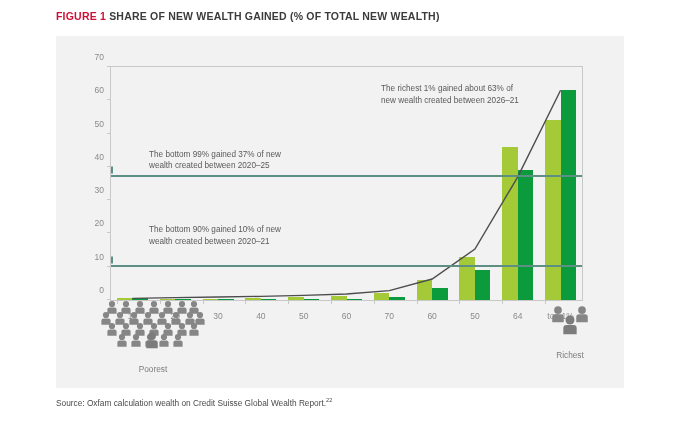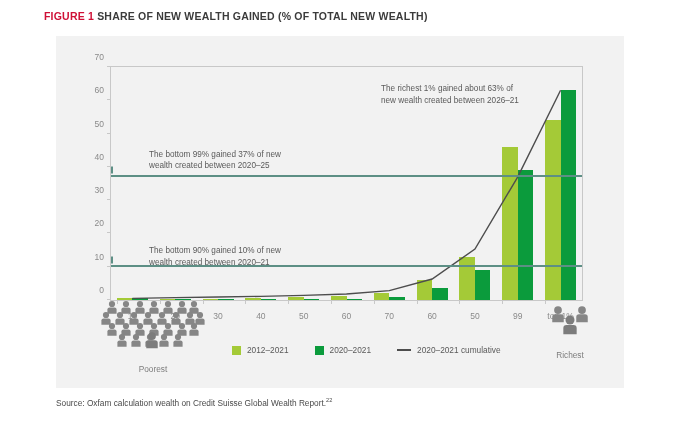--- a/index.html
+++ b/index.html
@@ -8,21 +8,21 @@
     background:#ffffff;
     font-family:"Liberation Sans", sans-serif;
     overflow:hidden;
   }
   #page{
     position:relative;width:680px;height:429px;
     background:#ffffff;
     box-sizing:border-box;
   }
   .figure-title{
-    position:absolute;left:44px;top:10px;
+    position:absolute;left:56px;top:10px;
     font-size:10.5px;font-weight:bold;letter-spacing:.2px;
     color:#3b3b3b;white-space:nowrap;
   }
   .figure-title .fig-num{color:#cf1036;}
 
   .chart-panel{
     position:absolute;left:56px;top:36px;
     width:568px;height:352px;
     background:#f2f2f2;
   }
@@ -161,56 +161,42 @@
           <div class="bar light" style="left: 305.636px; width: 15.5px; height: 19.9714px;"></div>
           <div class="bar dark" style="left: 321.136px; width: 15.5px; height: 11.65px;"></div>
           <div class="xtick-label" style="left: 321.136px;">60</div>
           <div class="xtick-mark" style="left: 305.636px;"></div>
           <div class="bar light" style="left: 348.455px; width: 15.5px; height: 43.2714px;"></div>
           <div class="bar dark" style="left: 363.955px; width: 15.5px; height: 29.9571px;"></div>
           <div class="xtick-label" style="left: 363.955px;">50</div>
           <div class="xtick-mark" style="left: 348.455px;"></div>
           <div class="bar light" style="left: 391.273px; width: 15.5px; height: 153.114px;"></div>
           <div class="bar dark" style="left: 406.773px; width: 15.5px; height: 129.814px;"></div>
-          <div class="xtick-label" style="left: 406.773px;">99</div>
+          <div class="xtick-label" style="left: 406.773px;">64</div>
           <div class="xtick-mark" style="left: 391.273px;"></div>
           <div class="bar light" style="left: 434.091px; width: 15.5px; height: 179.743px;"></div>
           <div class="bar dark" style="left: 449.591px; width: 15.5px; height: 209.7px;"></div>
           <div class="xtick-label" style="left: 449.591px;">top 1%</div>
           <div class="xtick-mark" style="left: 434.091px;"></div>
           <svg class="cum-line" viewBox="0 0 471 233" preserveAspectRatio="none" width="471" height="233">
             <polyline points="21.40909090909091,231.3357142857143 64.22727272727273,230.67 107.04545454545455,230.00428571428571 149.86363636363637,229.33857142857144 192.6818181818182,228.34 235.5,227.00857142857143 278.31818181818187,223.68 321.1363636363637,212.03 363.9545454545455,182.07285714285715 406.7727272727273,109.84285714285714 449.5909090909091,23.299999999999983" fill="none" stroke="#4d4d4d" stroke-width="1.4"></polyline>
           </svg>
           <div class="ann-line" style="left: 0px; width: 471px; bottom: 123.157px;"></div>
           <div class="ann-cap" style="left: 0px; bottom: 123.157px;"></div>
           <div class="ann-text" style="left: 38px; bottom: 128.157px;">The bottom 99% gained 37% of new
 wealth created between 2020–25</div>
           <div class="ann-line" style="left: 0px; width: 471px; bottom: 33.2857px;"></div>
           <div class="ann-cap" style="left: 0px; bottom: 33.2857px;"></div>
-          <div class="ann-text" style="left: 38px; bottom: 32px;">The bottom 90% gained 10% of new
+          <div class="ann-text" style="left: 38px; bottom: 53px;">The bottom 90% gained 10% of new
 wealth created between 2020–21</div>
           <div class="ann-text right" style="left: 270px; top: 16px;">The richest 1% gained about 63% of
 new wealth created between 2026–21</div>
         </div>
     </div>
 
-    <div class="legend" id="legend">
-        <div class="legend-item">
-          <span class="legend-swatch" style="background: rgb(164, 202, 55);"></span>
-          <span class="legend-label">2012–2021</span>
-        </div>
-        <div class="legend-item">
-          <span class="legend-swatch" style="background: rgb(11, 155, 60);"></span>
-          <span class="legend-label">2020–2021</span>
-        </div>
-        <div class="legend-item">
-          <span class="legend-line"></span>
-          <span class="legend-label">2020–2021 cumulative</span>
-        </div>
-      </div>
 
     <div class="people-group poorest">
       <svg viewBox="0 0 110 62" width="110" height="62" id="crowd-svg">
           <g>
             <circle cx="14" cy="10" r="3.1" fill="#868686"></circle>
             <path d="M9.4,19.8 L9.4,15.600000000000001 Q9.4,13.4 11.600000000000001,13.4 L16.400000000000002,13.4 Q18.6,13.4 18.6,15.600000000000001 L18.6,19.8 Z" fill="#868686"></path>
           </g>
           <g>
             <circle cx="28" cy="10" r="3.1" fill="#868686"></circle>
             <path d="M23.4,19.8 L23.4,15.600000000000001 Q23.4,13.4 25.599999999999998,13.4 L30.400000000000002,13.4 Q32.6,13.4 32.6,15.600000000000001 L32.6,19.8 Z" fill="#868686"></path>

